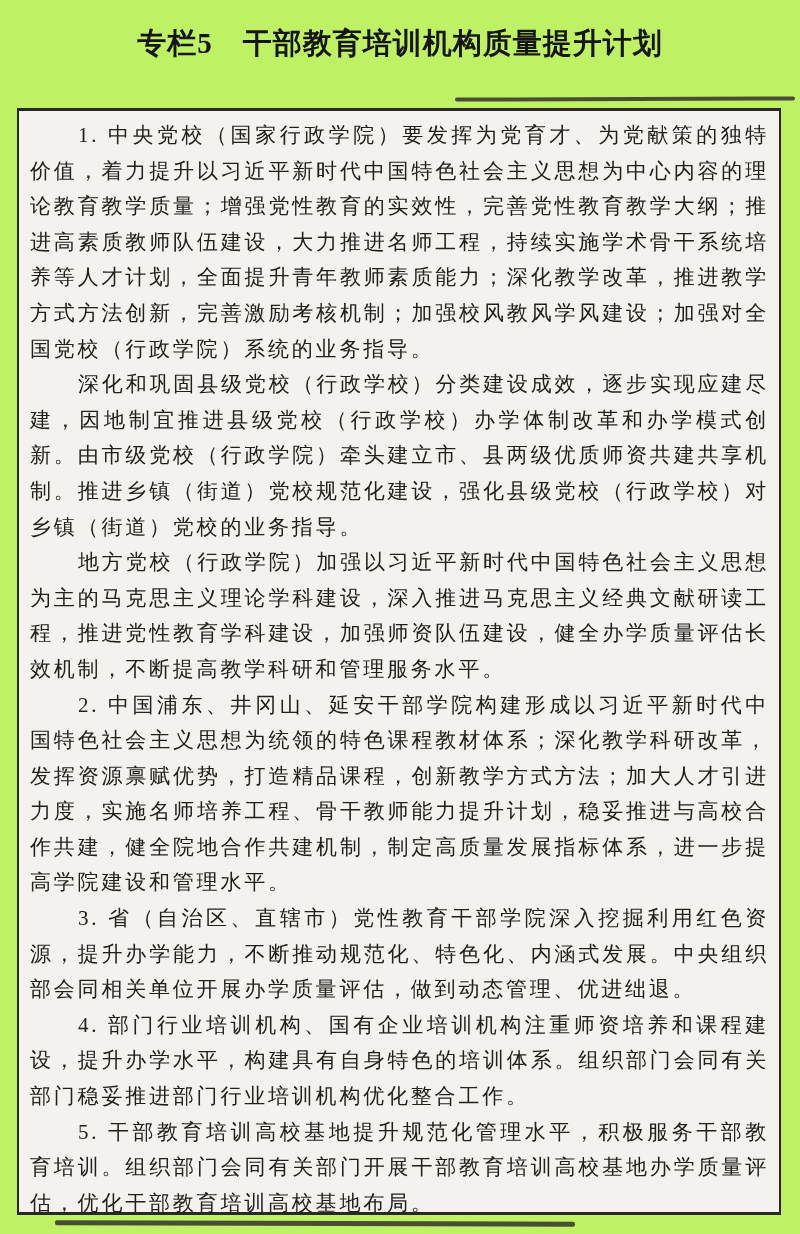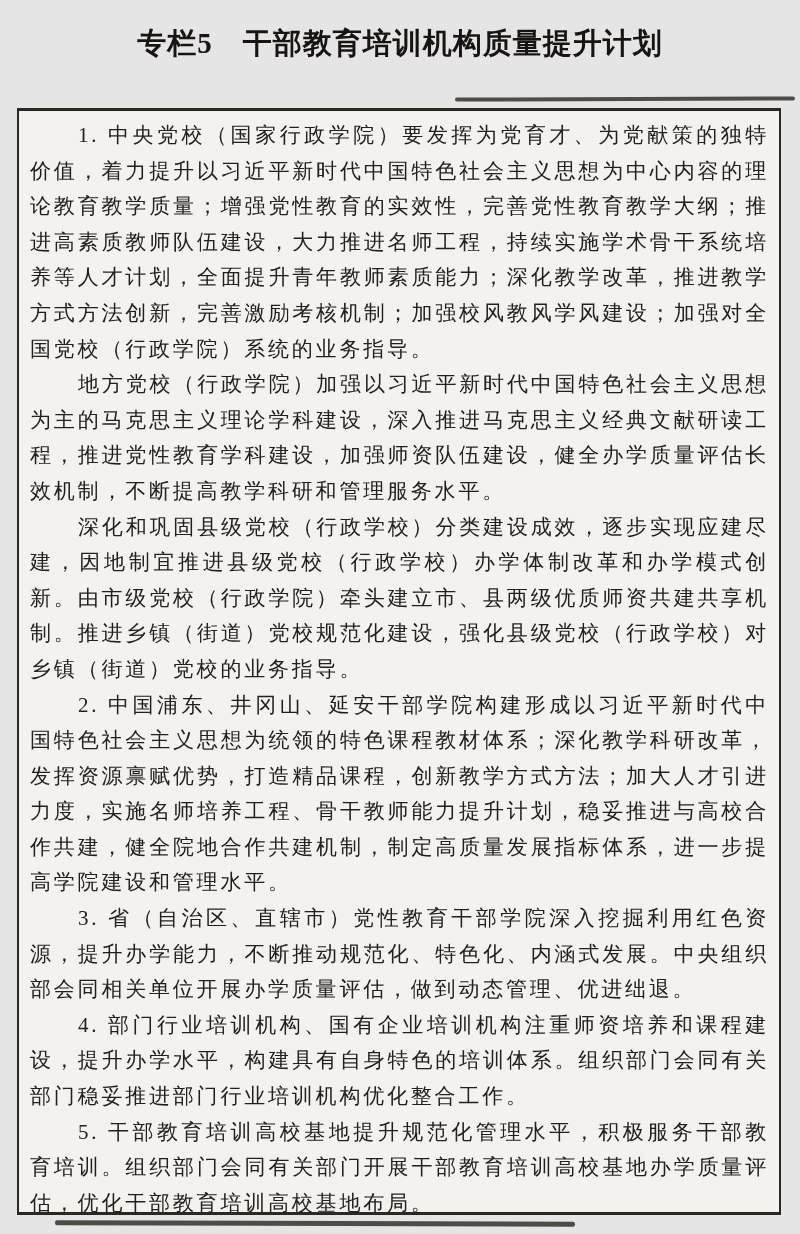--- a/index.html
+++ b/index.html
@@ -3,21 +3,21 @@
 <meta charset="utf-8">
 <style>
   html, body {
     margin: 0;
     padding: 0;
   }
   .page {
     position: relative;
     width: 800px;
     height: 1234px;
-    background: #e5e5e5;
+    background: #bef264;
     overflow: hidden;
     font-family: "Liberation Serif", "DejaVu Serif", serif;
     color: #211e1a;
   }
   .doc-title {
     margin: 0;
     padding-top: 24px;
     text-align: center;
     font-size: 29px;
     font-weight: 700;
@@ -73,22 +73,22 @@
 <body>
 
 <div class="page">
 
   <h1 class="doc-title">专栏5　干部教育培训机构质量提升计划</h1>
 
   <div class="streak streak-top"></div>
 
   <div class="content-box">
     <p>1. 中央党校（国家行政学院）要发挥为党育才、为党献策的独特价值，着力提升以习近平新时代中国特色社会主义思想为中心内容的理论教育教学质量；增强党性教育的实效性，完善党性教育教学大纲；推进高素质教师队伍建设，大力推进名师工程，持续实施学术骨干系统培养等人才计划，全面提升青年教师素质能力；深化教学改革，推进教学方式方法创新，完善激励考核机制；加强校风教风学风建设；加强对全国党校（行政学院）系统的业务指导。</p>
+    <p>深化和巩固县级党校（行政学校）分类建设成效，逐步实现应建尽建，因地制宜推进县级党校（行政学校）办学体制改革和办学模式创新。由市级党校（行政学院）牵头建立市、县两级优质师资共建共享机制。推进乡镇（街道）党校规范化建设，强化县级党校（行政学校）对乡镇（街道）党校的业务指导。</p>
     <p>地方党校（行政学院）加强以习近平新时代中国特色社会主义思想为主的马克思主义理论学科建设，深入推进马克思主义经典文献研读工程，推进党性教育学科建设，加强师资队伍建设，健全办学质量评估长效机制，不断提高教学科研和管理服务水平。</p>
-    <p>深化和巩固县级党校（行政学校）分类建设成效，逐步实现应建尽建，因地制宜推进县级党校（行政学校）办学体制改革和办学模式创新。由市级党校（行政学院）牵头建立市、县两级优质师资共建共享机制。推进乡镇（街道）党校规范化建设，强化县级党校（行政学校）对乡镇（街道）党校的业务指导。</p>
     <p>2. 中国浦东、井冈山、延安干部学院构建形成以习近平新时代中国特色社会主义思想为统领的特色课程教材体系；深化教学科研改革，发挥资源禀赋优势，打造精品课程，创新教学方式方法；加大人才引进力度，实施名师培养工程、骨干教师能力提升计划，稳妥推进与高校合作共建，健全院地合作共建机制，制定高质量发展指标体系，进一步提高学院建设和管理水平。</p>
     <p>3. 省（自治区、直辖市）党性教育干部学院深入挖掘利用红色资源，提升办学能力，不断推动规范化、特色化、内涵式发展。中央组织部会同相关单位开展办学质量评估，做到动态管理、优进绌退。</p>
     <p>4. 部门行业培训机构、国有企业培训机构注重师资培养和课程建设，提升办学水平，构建具有自身特色的培训体系。组织部门会同有关部门稳妥推进部门行业培训机构优化整合工作。</p>
     <p>5. 干部教育培训高校基地提升规范化管理水平，积极服务干部教育培训。组织部门会同有关部门开展干部教育培训高校基地办学质量评估，优化干部教育培训高校基地布局。</p>
   </div>
 
   <div class="streak streak-bottom"></div>
 
 </div>
 

